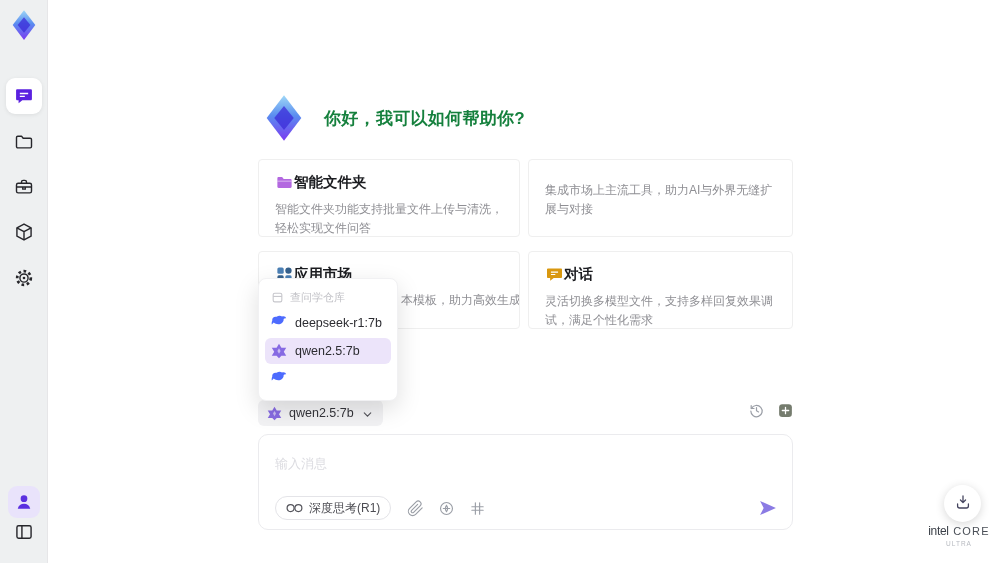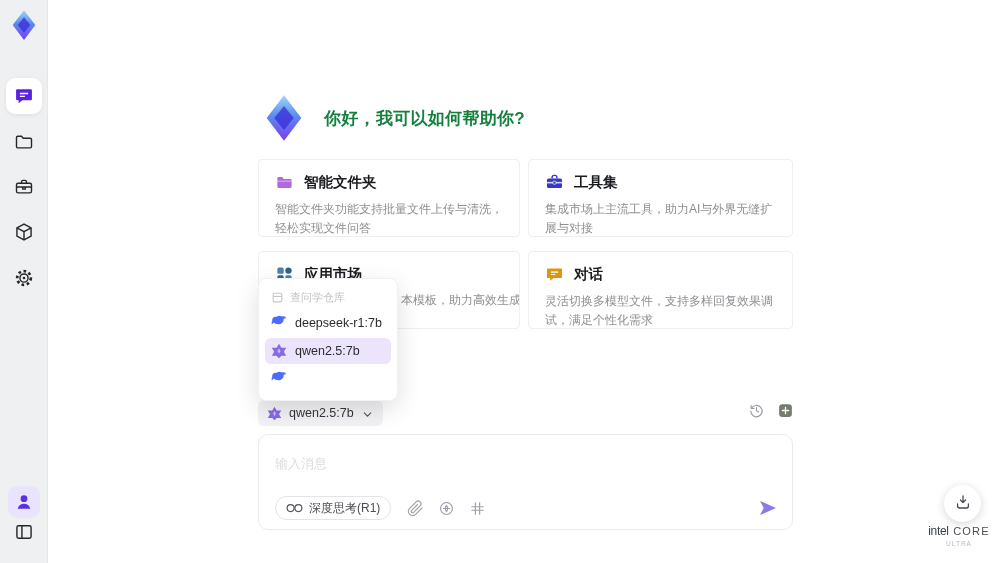--- a/index.html
+++ b/index.html
@@ -15,21 +15,21 @@
   .nav-tile.user-bg { background:#e9e3fb; width:32px; height:32px; left:8px; }
   .nav-icon { width:20px; height:20px; display:block; }
 
   
   .greeting { position:absolute; left:258px; top:92px; display:flex; align-items:center; gap:14px; }
   .greet-logo { width:52px; height:52px; }
   .greet-title { font-size:17px; font-weight:700; color:#15803d; letter-spacing:.3px; }
 
   
   .card { position:absolute; background:#fff; border:1px solid #efefef; border-radius:4px; padding:13px 16px; overflow:hidden; cursor:pointer; }
-  .card-head { display:flex; align-items:center; gap:10px; }
+  .card-head { display:flex; align-items:center; gap:0; }
   .card-icon { width:19px; height:19px; }
   .card-title { font-size:14.5px; font-weight:700; color:#1b1c20; }
   .card-desc { margin-top:8px; font-size:12px; line-height:1.55; color:#8f8f94; }
   .card-desc.frag { position:absolute; left:142px; top:31px; white-space:nowrap; }
 
   
   .dropdown { position:absolute; left:258px; top:278px; width:140px; background:#fff; border:1px solid #f1f1f3; border-radius:8px; box-shadow:0 8px 24px rgba(0,0,0,.13); padding:4px 0 6px; z-index:8; }
   .dd-header { display:flex; align-items:center; gap:6px; padding:7px 12px 3px; font-size:11px; color:#c2c2c7; }
   .dd-item { display:flex; align-items:center; gap:8px; margin:2px 6px; padding:5px 6px; border-radius:6px; font-size:12.5px; color:#2c2c31; cursor:pointer; }
   .dd-item.selected { background:#ece4fa; }
@@ -164,31 +164,20 @@
             <path fill="#b368e0" d="M3 6.5C3 5.7 3.7 5 4.5 5H9l2 2.5h8.5c.8 0 1.5.7 1.5 1.5v8.5c0 .8-.7 1.5-1.5 1.5h-15c-.8 0-1.5-.7-1.5-1.5Z"></path>
             <path fill="#fff" opacity=".35" d="M3 9.5h18v2H3z"></path>
           </svg>
       </span>
       <span class="card-title">智能文件夹</span>
     </div>
     <div class="card-desc">智能文件夹功能支持批量文件上传与清洗，轻松实现文件问答</div>
   </div>
 
   <div class="card" style="left:528px; top:159px; width:265px; height:78px;">
-    <div class="card-head">
-      <span class="card-icon">
-        <svg viewBox="0 0 24 24">
-            <path d="M9 7V5.5A2.5 2.5 0 0 1 11.5 3h1A2.5 2.5 0 0 1 15 5.5V7" stroke="#3636c8" stroke-width="1.8" fill="none"></path>
-            <rect x="2.5" y="7" width="19" height="12" rx="2" fill="#3636c8"></rect>
-            <rect x="2.5" y="11.2" width="19" height="2" fill="#fff" opacity=".8"></rect>
-            <rect x="10" y="10.4" width="4" height="3.6" rx=".8" fill="#3636c8" stroke="#fff" stroke-width=".9"></rect>
-          </svg>
-      </span>
-      <span class="card-title">工具集</span>
-    </div>
     <div class="card-desc">集成市场上主流工具，助力AI与外界无缝扩展与对接</div>
   </div>
 
   <div class="card" style="left:258px; top:251px; width:262px; height:78px;">
     <div class="card-head">
       <span class="card-icon">
         <svg viewBox="0 0 24 24" fill="#4a7fb5">
             <rect x="3" y="3" width="8" height="8" rx="2"></rect>
             <rect x="13" y="3" width="8" height="8" rx="4" fill="#35608c"></rect>
             <rect x="3" y="13" width="8" height="8" rx="2" fill="#35608c"></rect>

